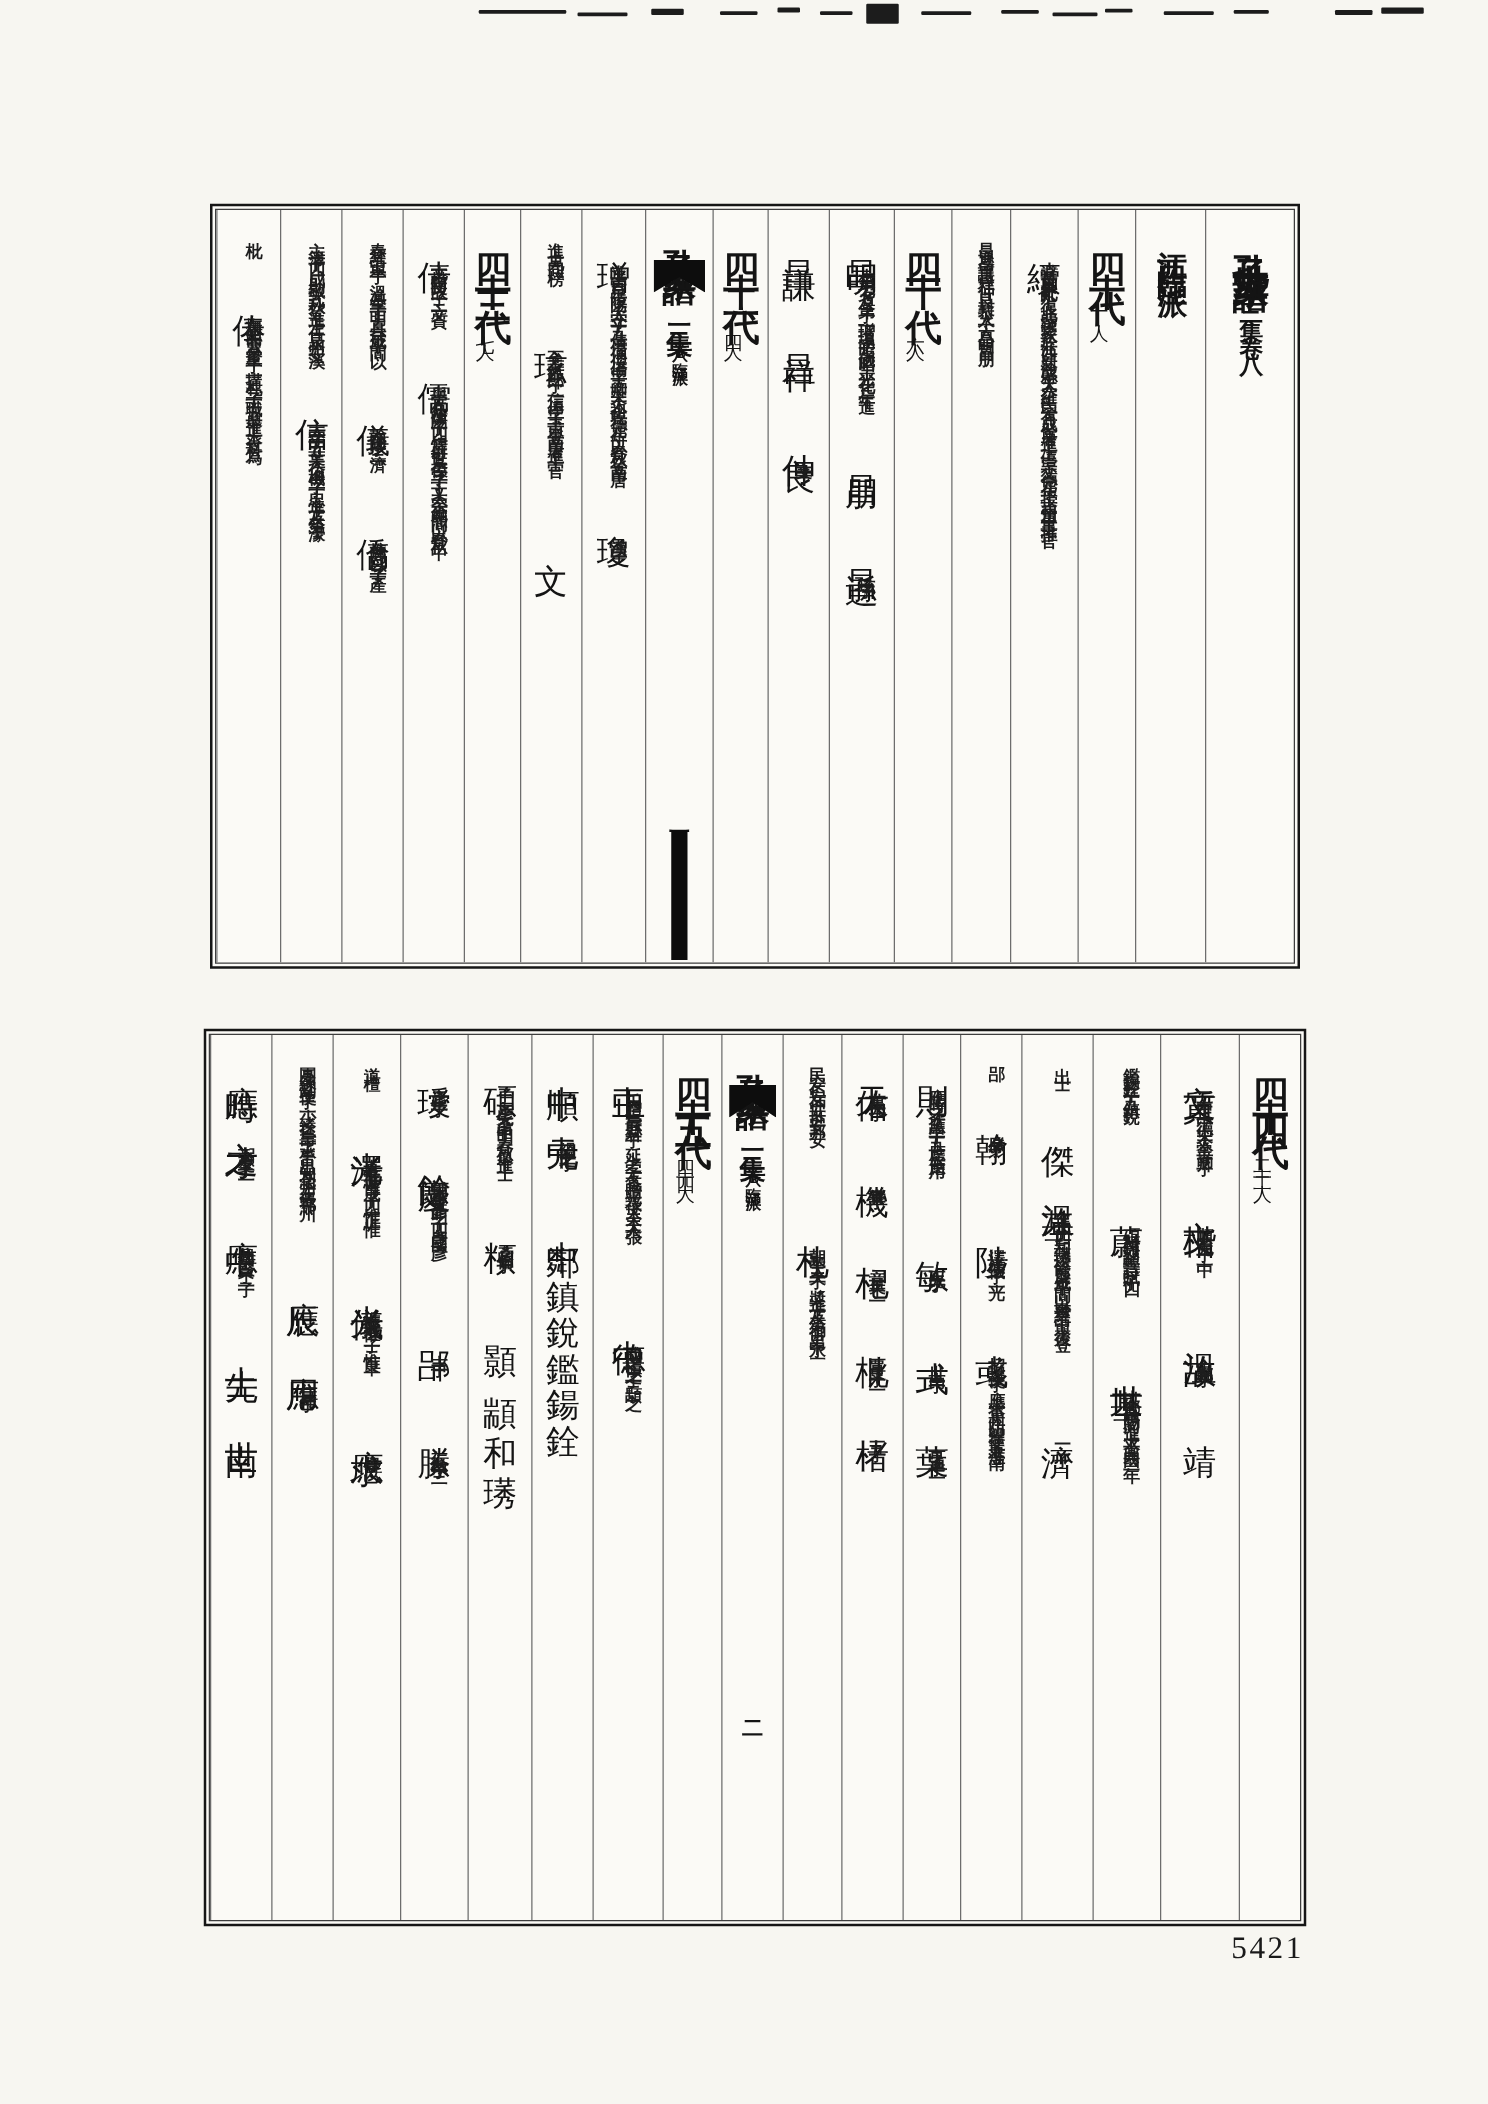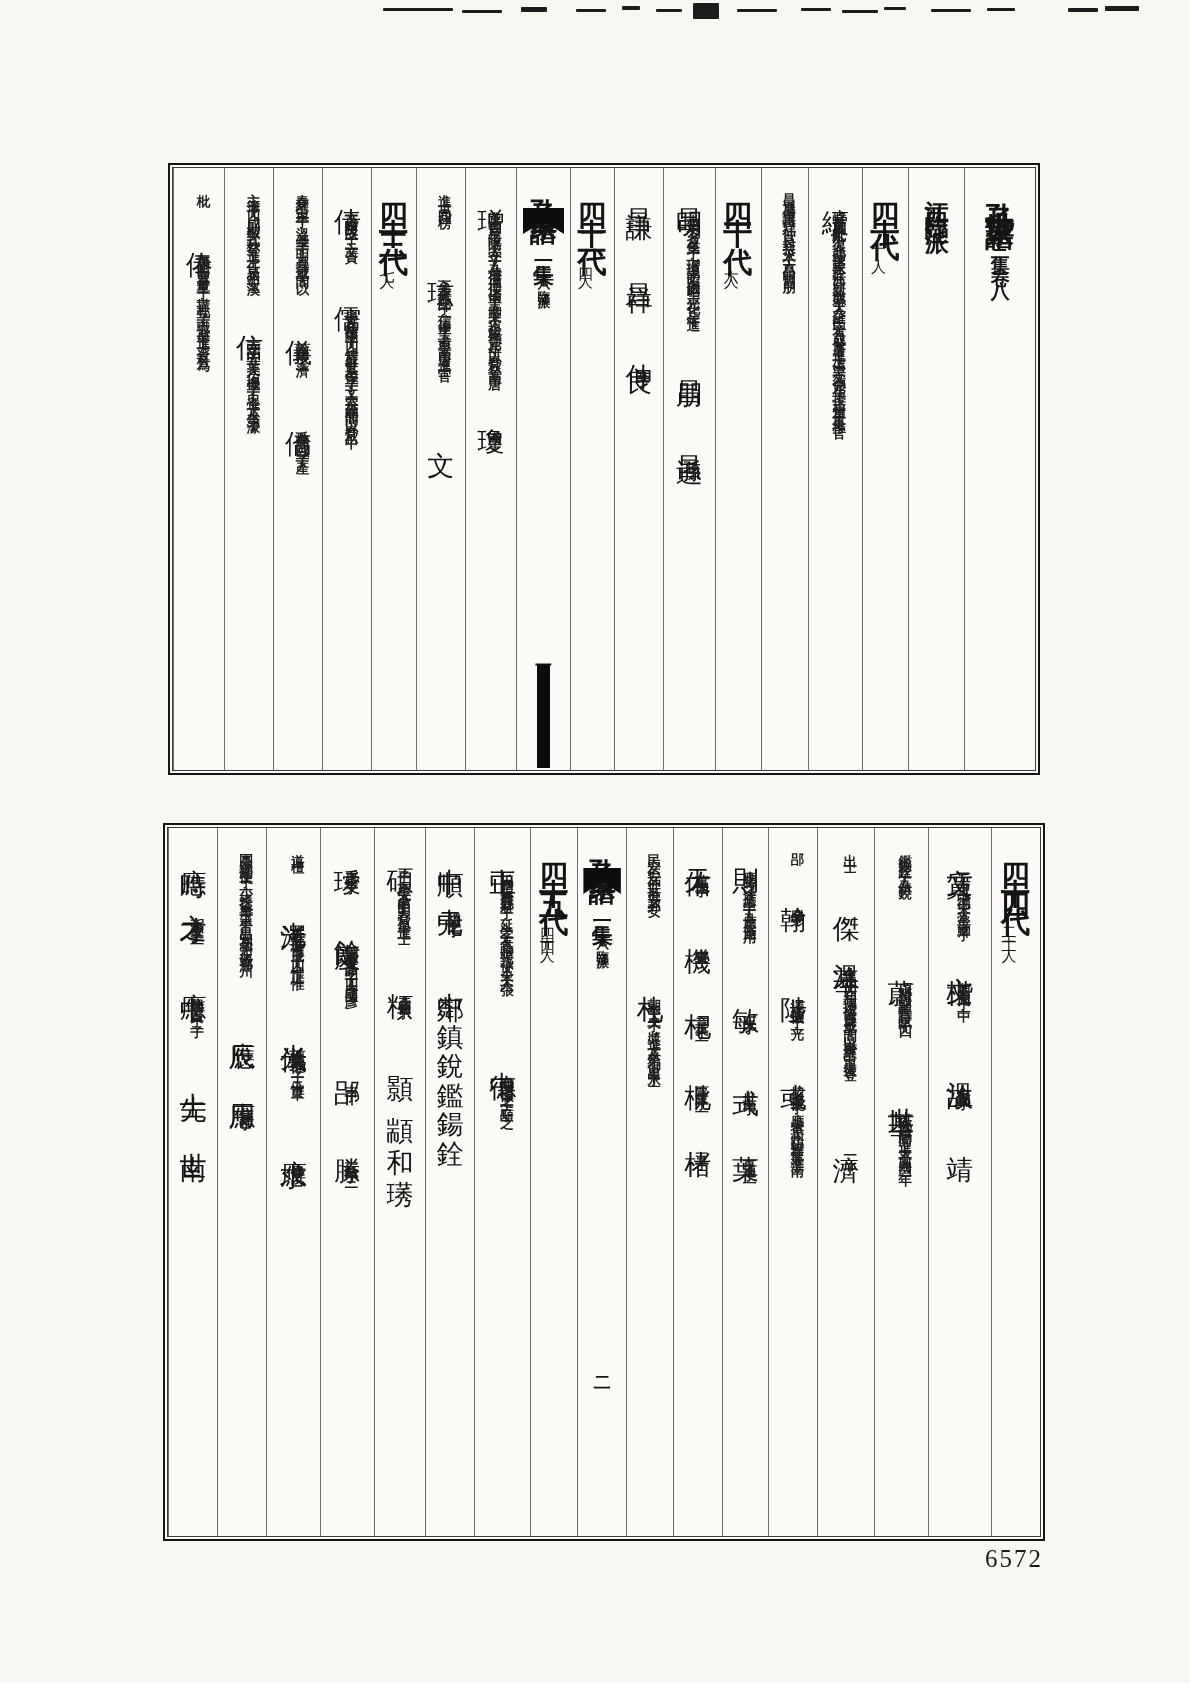--- a/index.html
+++ b/index.html
@@ -355,13 +355,13 @@
             <span class="nr">子二</span>
             <span class="nl">弼燮</span>
           </span><span class="gap" style="height: 25px;"></span><span class="pname">應中</span><span class="note">
             <span class="nr">子二子</span>
             <span class="nl">興子賢</span>
           </span><span class="gap" style="height: 35px;"></span><span class="pname">士先</span><span class="gap" style="height: 40px;"></span><span class="pname">世南</span></div>
       </div>
     </div>
 </div>
 
-<div id="page-num">6572</div>
+<div id="page-num">5421</div>
 
 </body></html>

